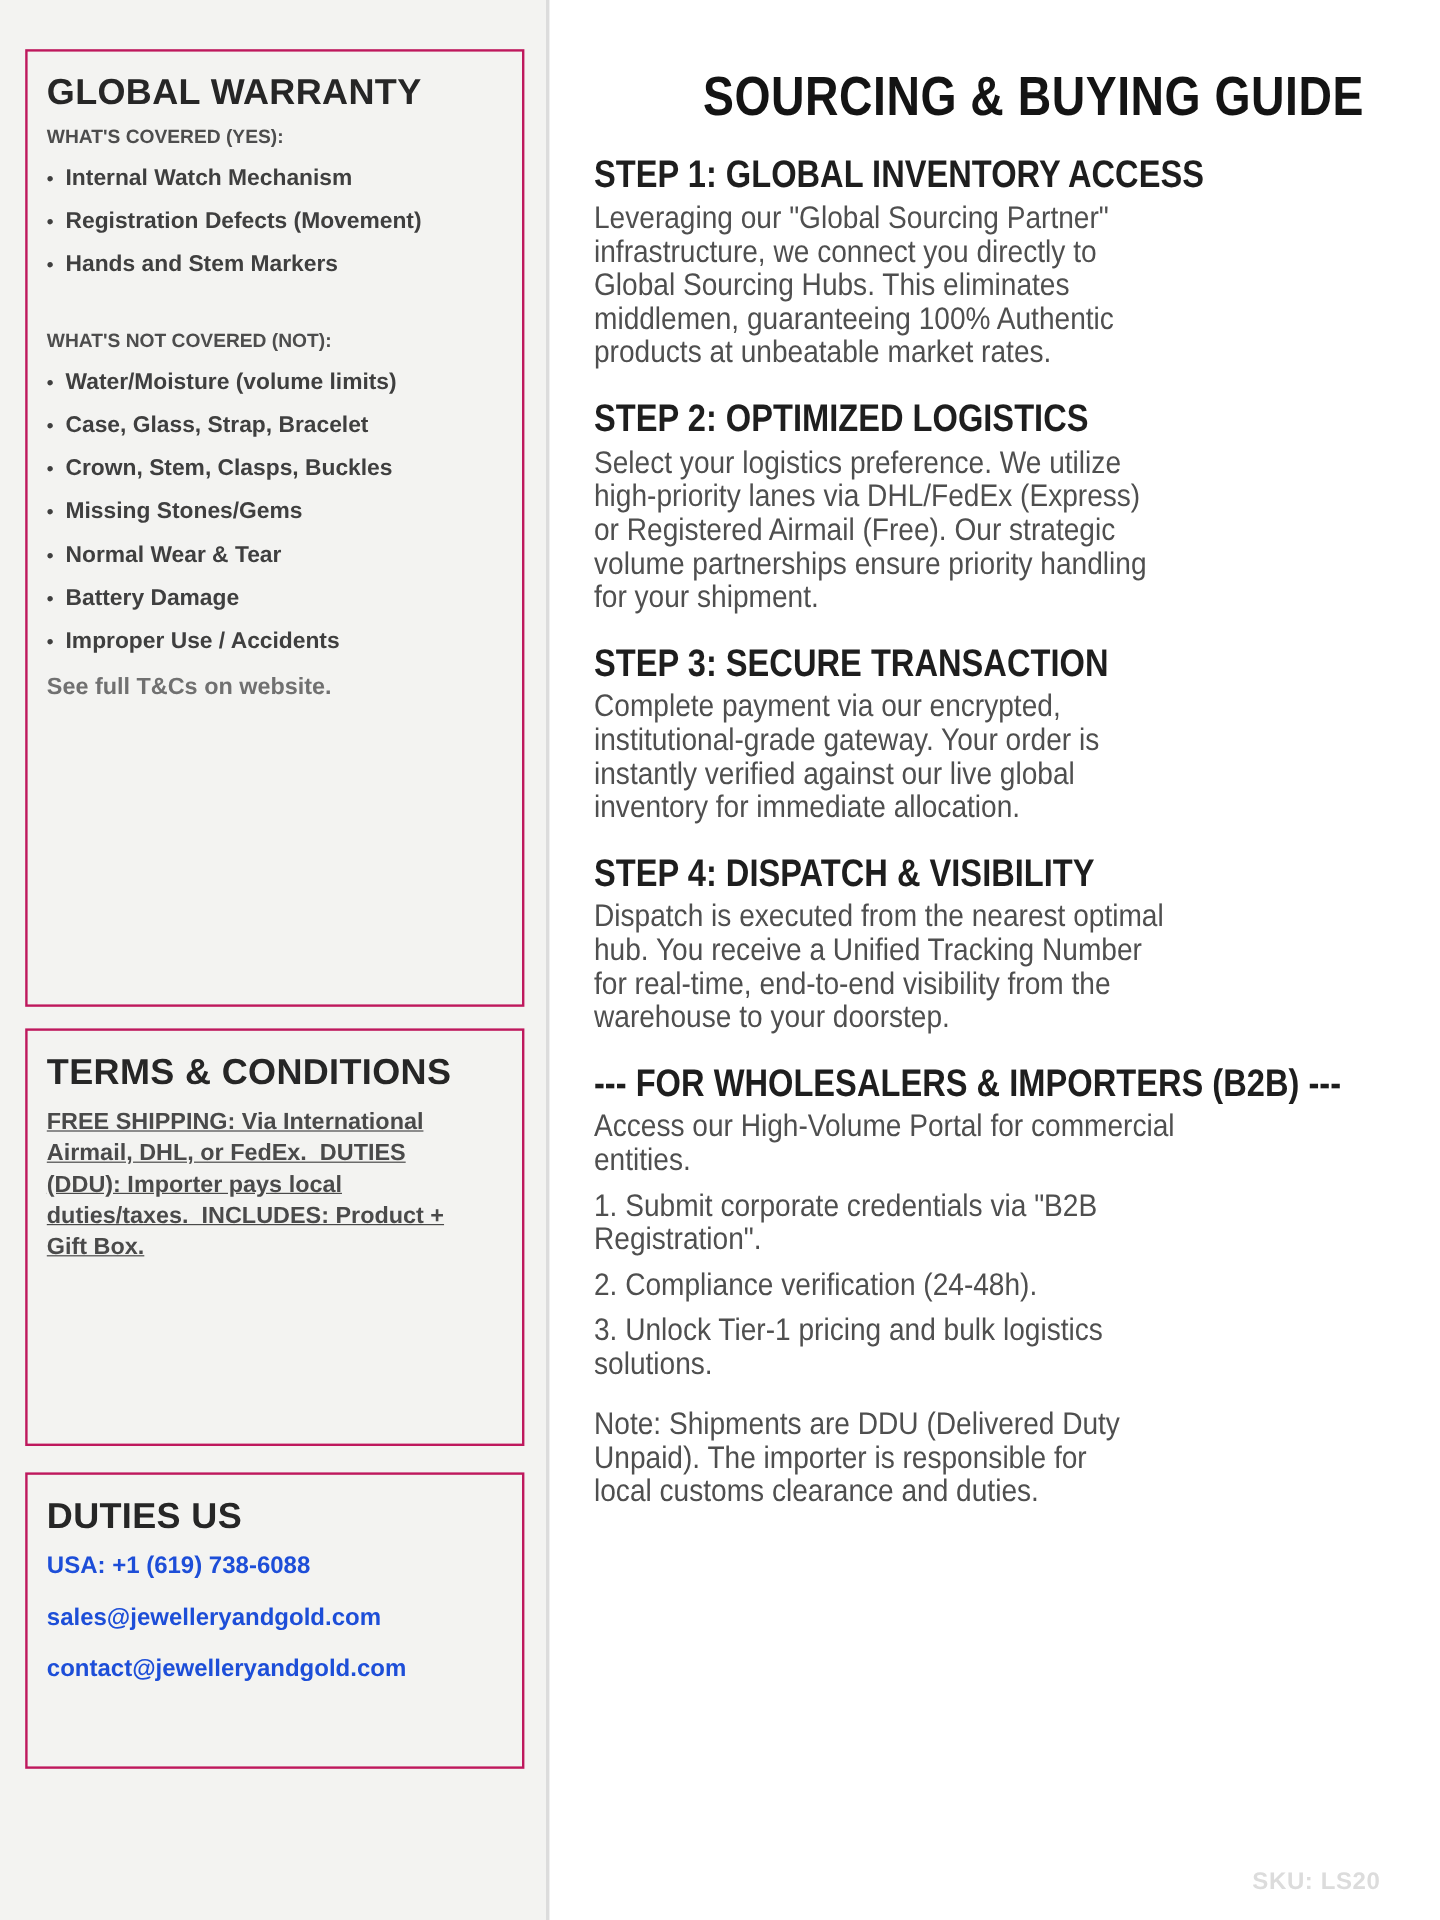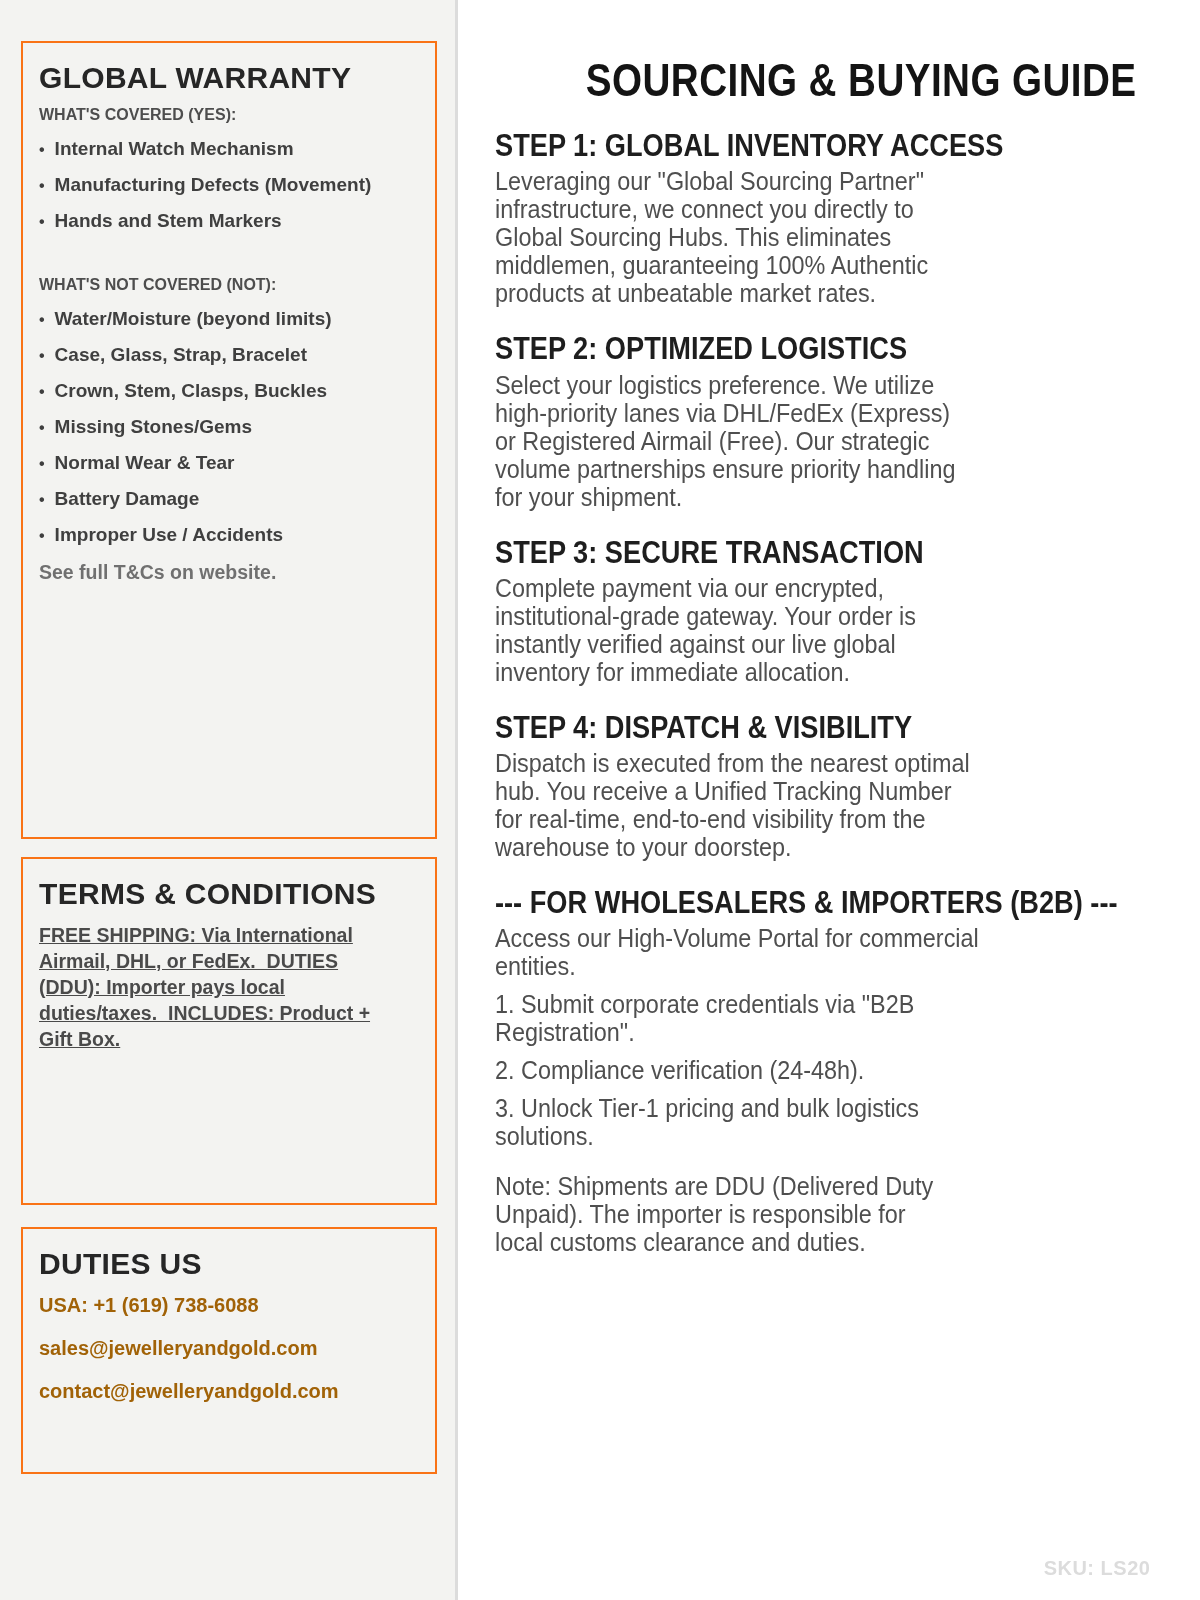--- a/index.html
+++ b/index.html
@@ -5,21 +5,21 @@
   * { box-sizing: border-box; }
   html, body { margin: 0; padding: 0; }
   body { width: 1200px; height: 1600px; font-family: "Liberation Sans", sans-serif; background: #ffffff; }
   .page { display: flex; width: 1200px; height: 1600px; overflow: hidden; }
 
   
   .sidebar {
     width: 458px; flex: 0 0 458px; background: #f3f3f1;
     border-right: 3px solid #dcdcdc; padding: 41px 18px 0 21px;
   }
-  .panel { border: 2px solid #f97316; padding: 18px 16px; background: #f3f3f1; }
+  .panel { border: 2px solid #be185d; padding: 18px 16px; background: #f3f3f1; }
   .panel-warranty { min-height: 798px; margin-bottom: 18px; }
   .panel-terms    { min-height: 348px; margin-bottom: 22px; }
   .panel-contact  { min-height: 247px; }
   .panel h2 {
     margin: 0 0 12px 0; font-size: 30px; line-height: 1.1;
     font-weight: 700; color: #262626; letter-spacing: 0.3px;
   }
   .sub-heading { font-size: 16px; line-height: 1.15; font-weight: 700; color: #4d4d4d; margin: 0; }
   .not-heading { margin-top: 44px; }
   .w-list { list-style: none; margin: 6px 0 0 0; padding: 0; }
@@ -27,21 +27,21 @@
     display: flex; align-items: baseline; gap: 10px;
     font-size: 19px; line-height: 1.1; font-weight: 700; color: #3f3f3f; margin: 15px 0;
   }
   .dot { font-size: 16px; color: #3f3f3f; flex: 0 0 auto; }
   .tnc-note { margin-top: 12px; font-size: 19.5px; font-weight: 700; color: #707070; }
   .terms-body {
     margin-top: 10px; font-size: 19.5px; line-height: 26px;
     font-weight: 700; color: #4a4a4a; white-space: pre-wrap; text-decoration: underline;
   }
   .contact-list { margin-top: 14px; }
-  .contact-line { margin: 0 0 20px 0; font-size: 20px; line-height: 23px; font-weight: 700; color: #a16207; }
+  .contact-line { margin: 0 0 20px 0; font-size: 20px; line-height: 23px; font-weight: 700; color: #1d4ed8; }
 
   
   .main { flex: 1 1 auto; position: relative; background: #ffffff; padding: 56px 40px 0 37px; }
   .main-title {
     margin: 0; font-size: 46px; line-height: 1.05; font-weight: 700; color: #141414;
     text-align: center; transform: scaleX(0.84); transform-origin: 50% 50%;
     white-space: nowrap; letter-spacing: 0.5px;
   }
   .step-heading {
     margin: 24px 0 2px 0; font-size: 32px; line-height: 1.1; font-weight: 700; color: #1e1e1e;
@@ -68,32 +68,32 @@
     <section class="panel panel-warranty">
       <h2>GLOBAL WARRANTY</h2>
       <p class="sub-heading">WHAT'S COVERED (YES):</p>
       <ul class="w-list">
           <li>
           <span class="dot">•</span>
           <span>Internal Watch Mechanism</span>
         </li>
           <li>
           <span class="dot">•</span>
-          <span>Manufacturing Defects (Movement)</span>
+          <span>Registration Defects (Movement)</span>
         </li>
           <li>
           <span class="dot">•</span>
           <span>Hands and Stem Markers</span>
         </li>
         </ul>
       <p class="sub-heading not-heading">WHAT'S NOT COVERED (NOT):</p>
       <ul class="w-list">
           <li>
           <span class="dot">•</span>
-          <span>Water/Moisture (beyond limits)</span>
+          <span>Water/Moisture (volume limits)</span>
         </li>
           <li>
           <span class="dot">•</span>
           <span>Case, Glass, Strap, Bracelet</span>
         </li>
           <li>
           <span class="dot">•</span>
           <span>Crown, Stem, Clasps, Buckles</span>
         </li>
           <li>

